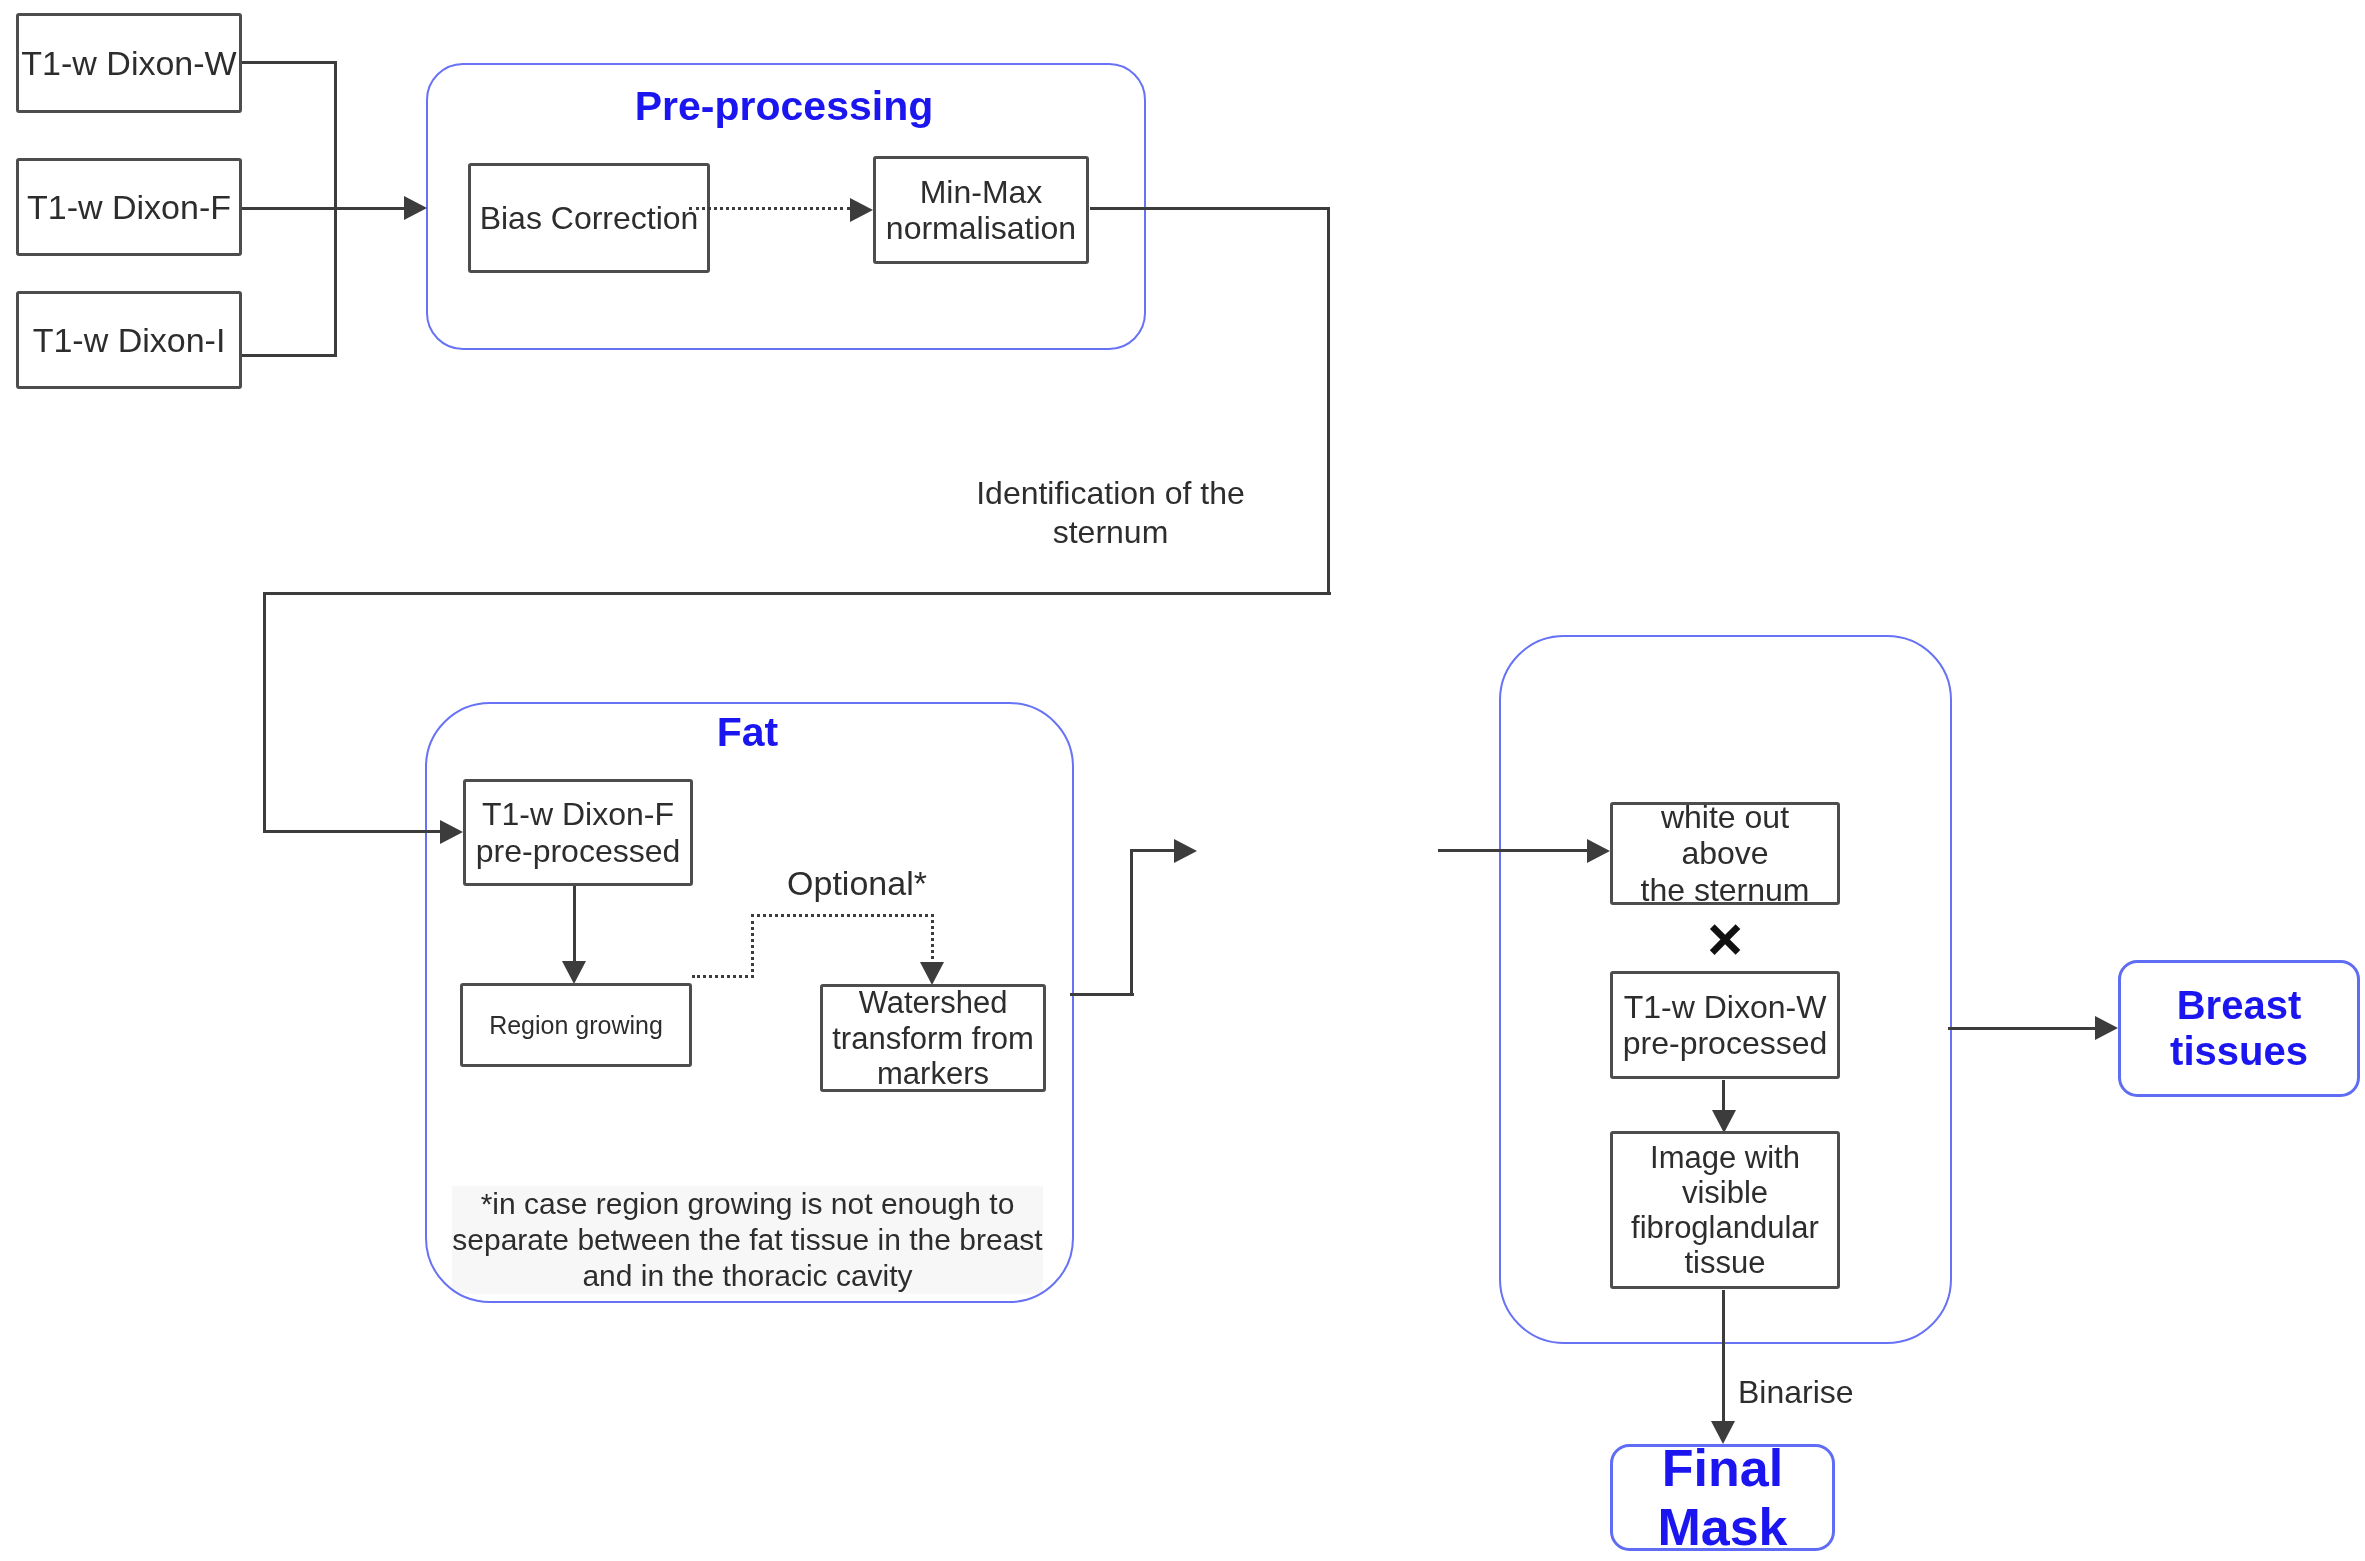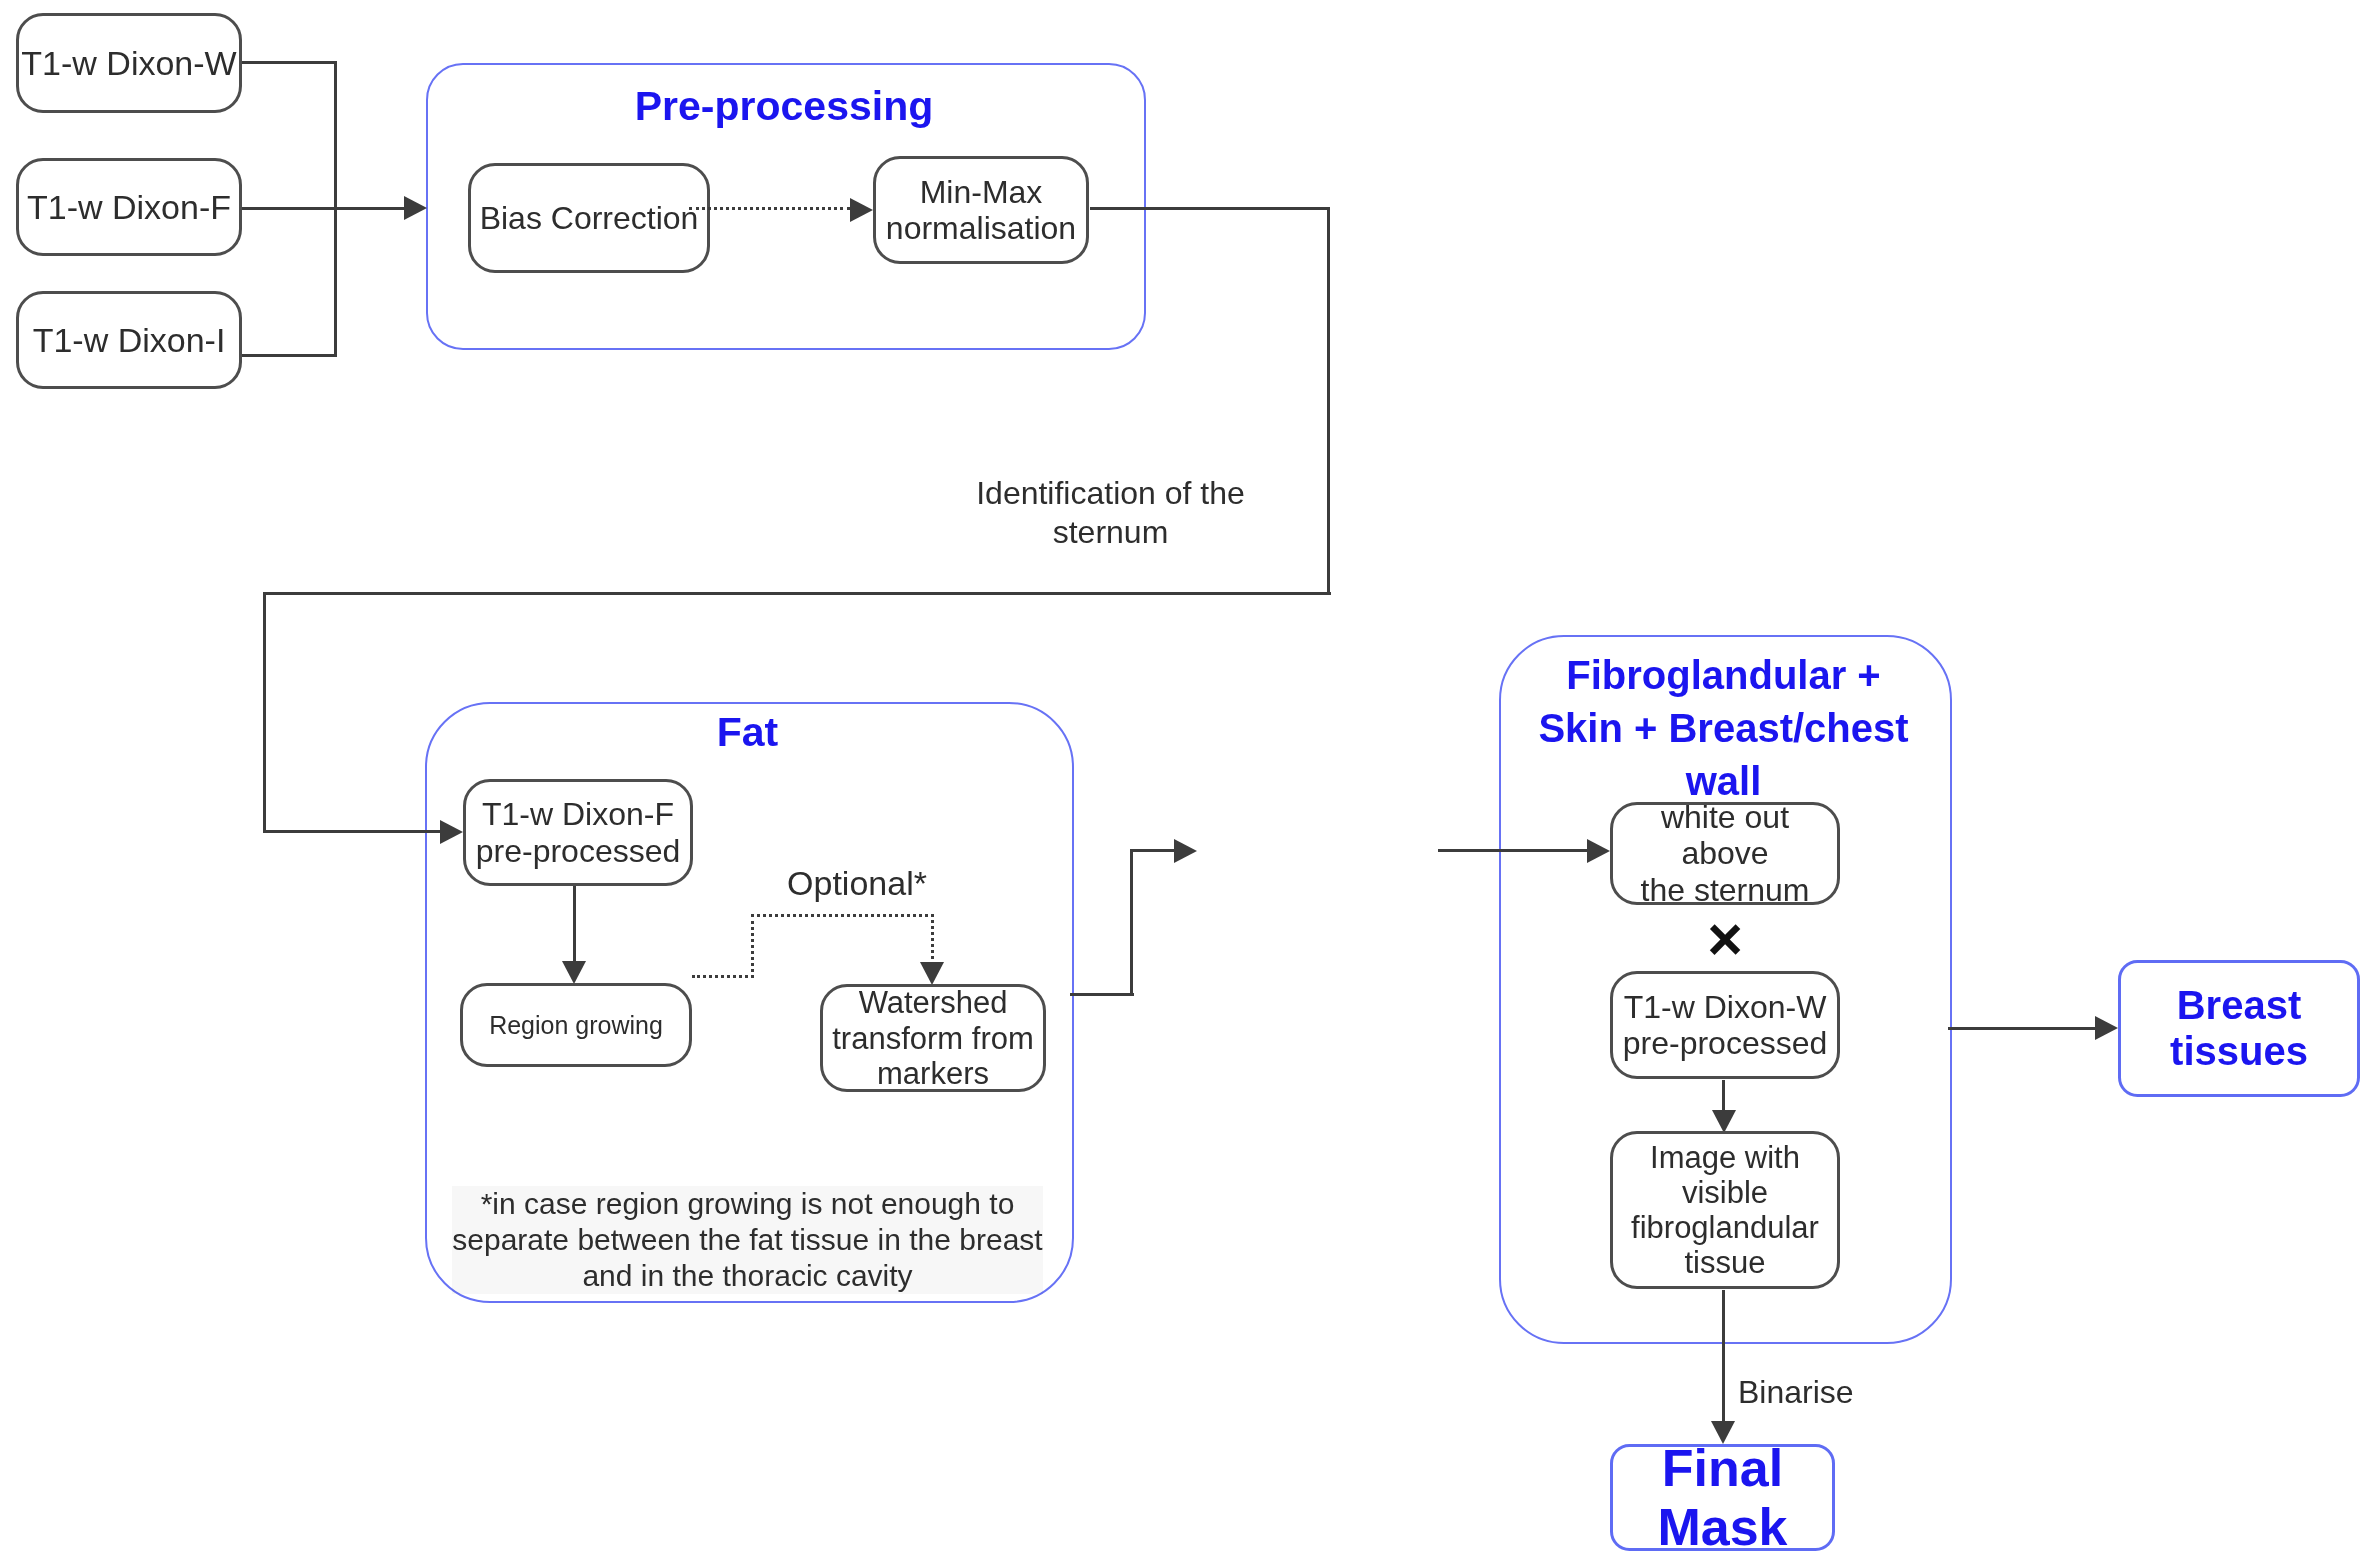--- a/index.html
+++ b/index.html
@@ -6,21 +6,21 @@
   .canvas {
     position:relative; width:2366px; height:1562px; background:#ffffff;
     font-family:"Liberation Sans", sans-serif; color:#2d2d2d; overflow:hidden;
   }
   
   .group { position:absolute; border:2.6px solid #6772f5; border-radius:65px; background:#ffffff; }
   .group-title { position:absolute; color:#1b15ef; font-weight:bold; text-align:center; white-space:pre-line; }
   
   .node { position:absolute; display:flex; align-items:center; justify-content:center;
           text-align:center; background:#ffffff; box-sizing:border-box; }
-  .node-gray { border:3.2px solid #4d4d4d; border-radius:27px; color:#2d2d2d; }
+  .node-gray { border:3.2px solid #4d4d4d; border-radius:3px; color:#2d2d2d; }
   .node-blue { border:3.9px solid #5f6cf4; border-radius:19.4px; color:#1b15ef; font-weight:bold; }
   .lbl { white-space:pre-line; line-height:1.13; display:block; }
   
   .h-line,.v-line { position:absolute; background:#3c3c3c; }
   .h-dot { position:absolute; border-top:3.9px dotted #3c3c3c; height:0; }
   .v-dot { position:absolute; border-left:3.9px dotted #3c3c3c; width:0; }
   .ah-r { position:absolute; width:0; height:0; border-top:12.3px solid transparent;
           border-bottom:12.3px solid transparent; border-left:23px solid #3c3c3c; }
   .ah-d { position:absolute; width:0; height:0; border-left:12.3px solid transparent;
           border-right:12.3px solid transparent; border-top:23px solid #3c3c3c; }
@@ -33,23 +33,20 @@
 
 <div class="canvas">
 
   <div class="group" style="left:426px;top:63px;width:716px;height:283px;border-radius:37px;"></div>
   <div class="group-title" style="left:426px;top:83px;width:716px;font-size:41px;">Pre-processing</div>
 
   <div class="group" style="left:425px;top:702px;width:645px;height:597px;"></div>
   <div class="group-title" style="left:425px;top:709px;width:645px;font-size:41px;">Fat</div>
 
   <div class="group" style="left:1499px;top:635px;width:449px;height:705px;"></div>
-  <div class="group-title" style="left:1504px;top:649px;width:439px;font-size:40px;line-height:53px;">Fibroglandular +
-Skin + Breast/chest
-wall</div>
 
   <div class="node node-gray" style="left:16px;top:13px;width:226px;height:100px;font-size:34px;">
     <span class="lbl">T1-w Dixon-W</span>
   </div>
   <div class="node node-gray" style="left:16px;top:158px;width:226px;height:98px;font-size:34px;">
     <span class="lbl">T1-w Dixon-F</span>
   </div>
   <div class="node node-gray" style="left:16px;top:291px;width:226px;height:98px;font-size:34px;">
     <span class="lbl">T1-w Dixon-I</span>
   </div>

